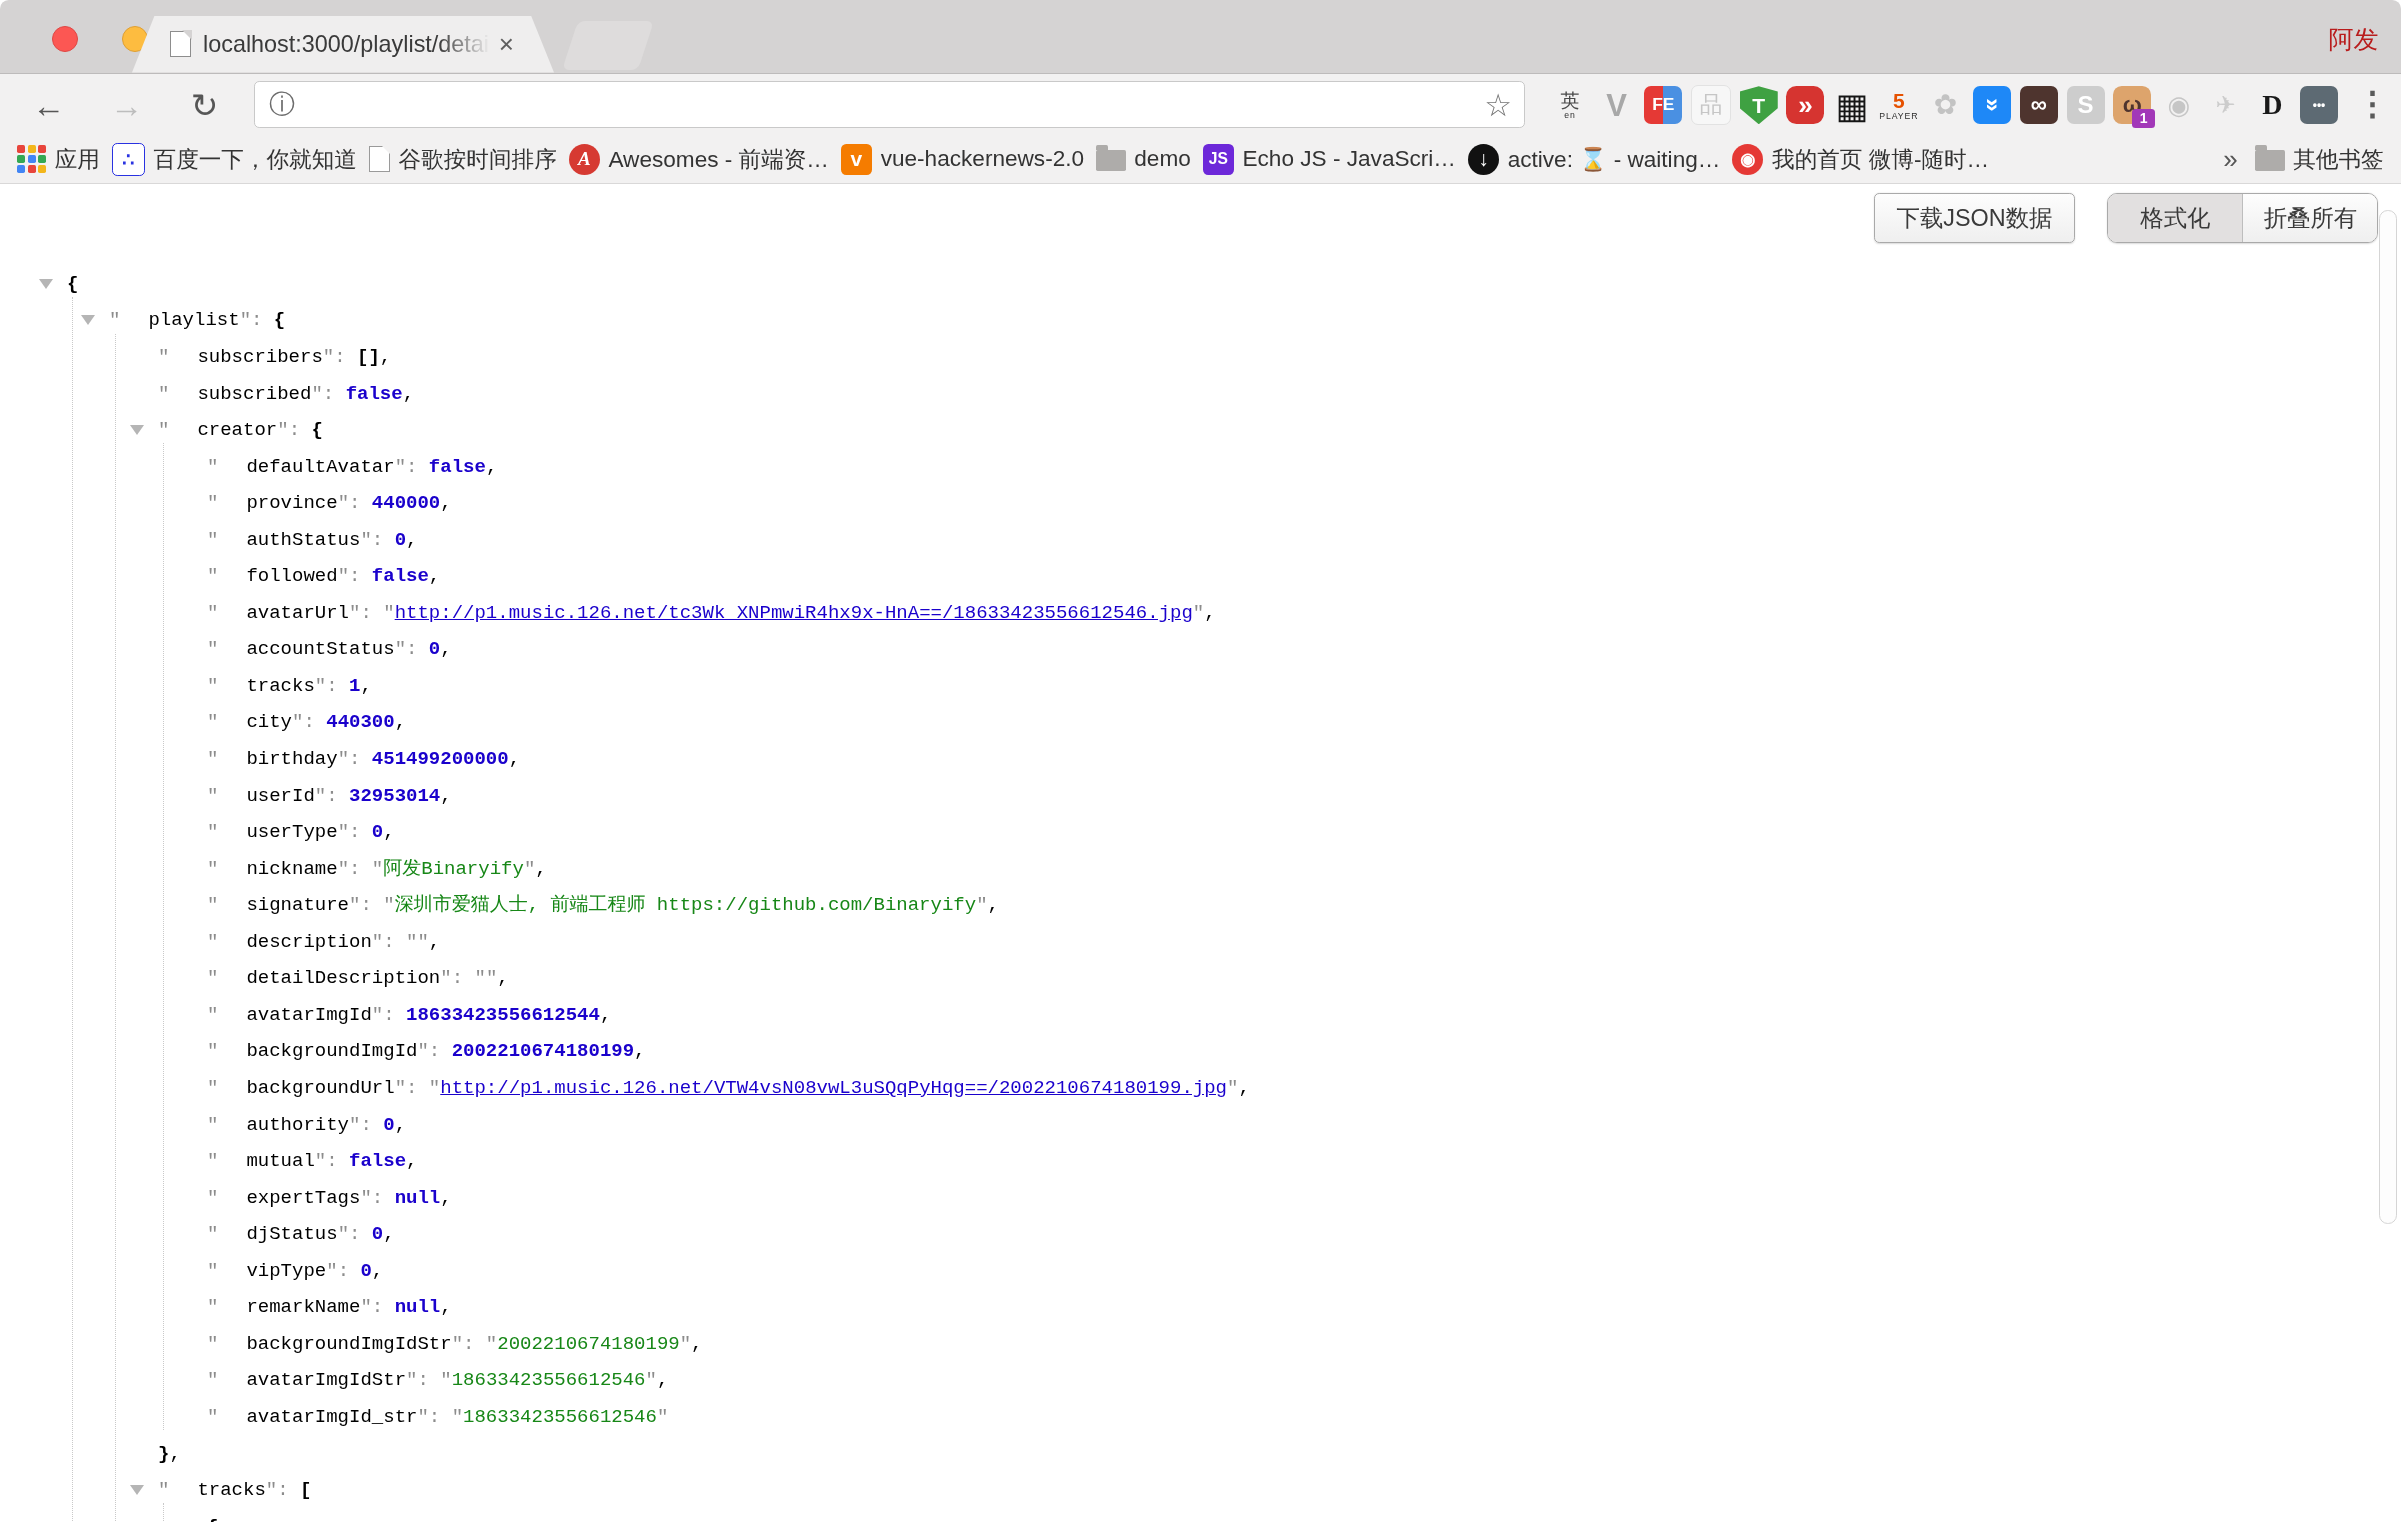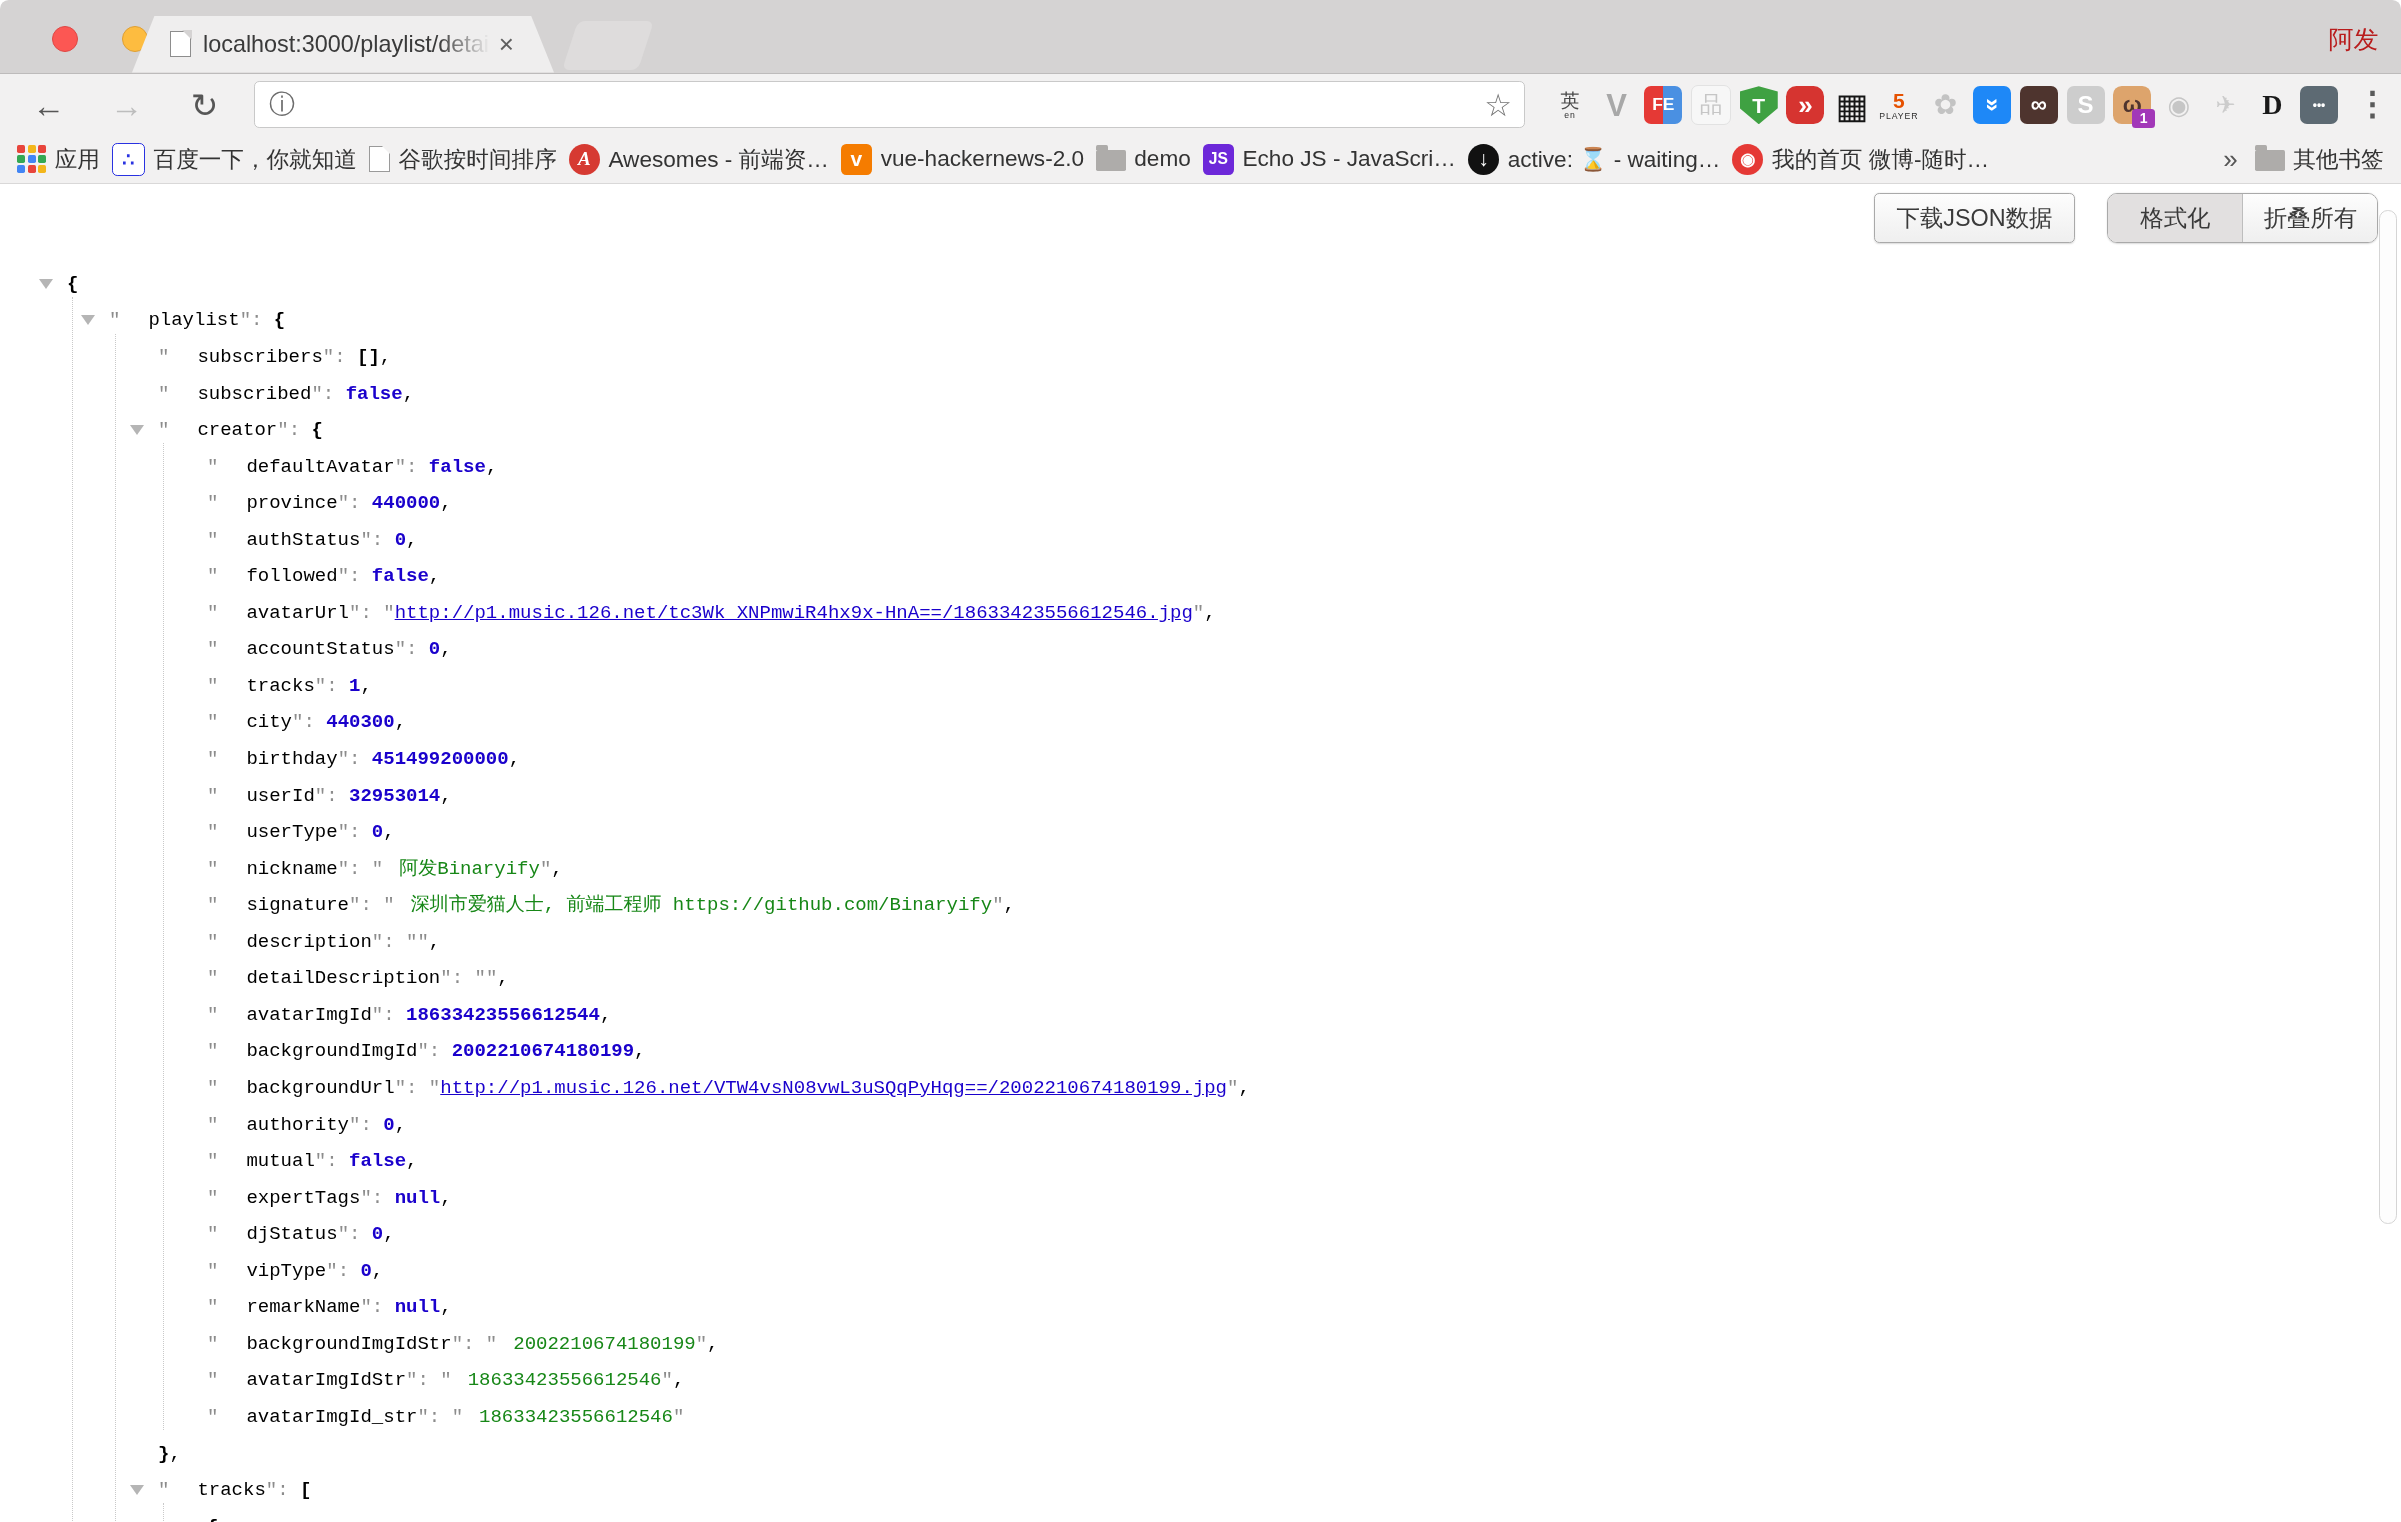--- a/index.html
+++ b/index.html
@@ -87,21 +87,21 @@
   .tri{position:absolute;left:-28px;top:13px;width:0;height:0;border-left:7.8px solid transparent;
        border-right:7.8px solid transparent;border-top:10.4px solid #b5b5b5;}
   .guide{position:absolute;width:0;border-left:1.7px dotted #c9c9c9;}
   .tq{color:#8c8c8c;}           
   .tk{color:#000;margin-left:28px;}              
   .tc{color:#8c8c8c;}           
   .tm{color:#000;}              
   .tb{color:#000;font-weight:bold;}   
   .tn{color:#1A01CC;font-weight:bold;}
   .tw{color:#1A01CC;font-weight:bold;}
-  .ts{color:#178717;margin-left:16px;}                 
+  .ts{color:#178717;}                 
   .tl{color:#1A01CC;text-decoration:underline;} 
 </style>
 </head>
 <body>
 
 <div class="titlebar">
   <span class="light red"></span>
   <span class="light yellow"></span>
   <span class="light green"></span>
   <div class="tab">

